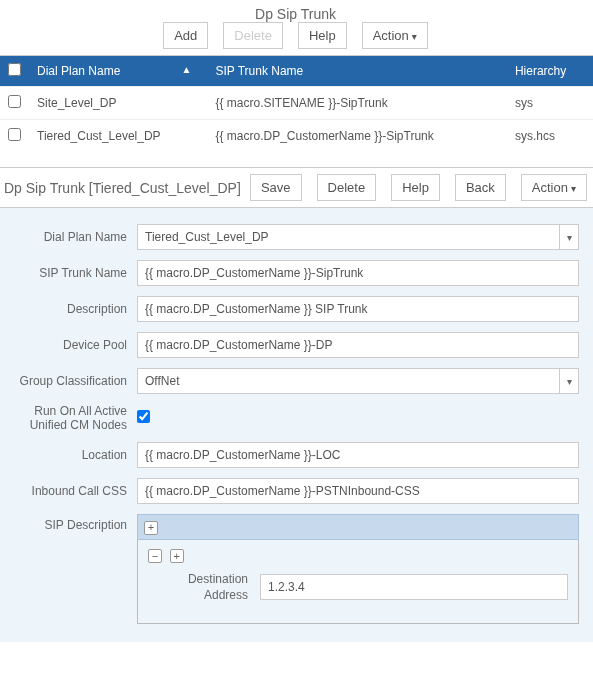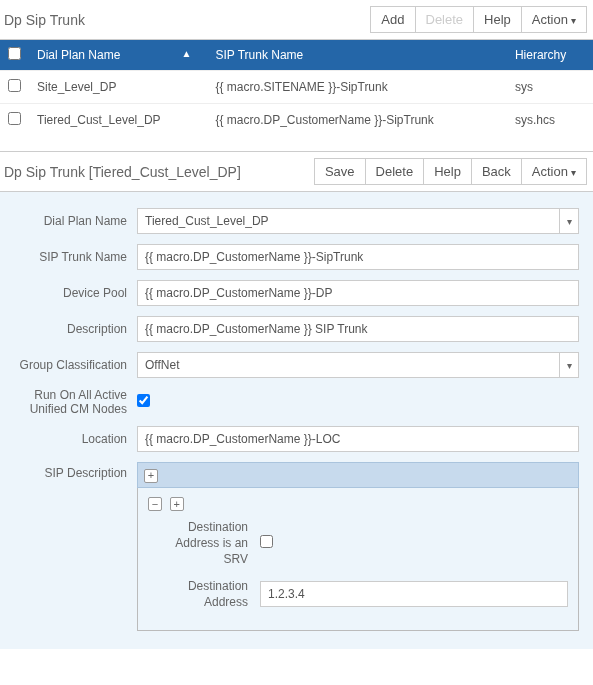--- a/index.html
+++ b/index.html
@@ -1,21 +1,21 @@
 <!DOCTYPE html>
 <html><head>
   <meta charset="utf-8">
   <style>
     * { box-sizing: border-box; margin: 0; padding: 0; }
     body { font-family: "Helvetica Neue", Arial, sans-serif; font-size: 13px; color: #555; width: 593px; background: #fff; }
     
     
-    .top-bar { display: flex; justify-content: space-between; align-items: center; padding: 6px 6px 6px 4px; border-bottom: 1px solid #ccc; }
+    .top-bar { display: flex; justify-content: space-between; align-items: center; padding: 6px 6px 6px 4px; border-bottom: 1px solid #ccc; flex-direction: column; }
     .top-title { font-size: 14px; color: #666; }
-    .btn-group { display: flex; gap: 0; align-items: center; }
+    .btn-group { display: flex; gap: 16px; align-items: center; }
     .btn { padding: 5px 10px; font-size: 13px; color: #555; background: #fff; border: 1px solid #ccc; cursor: pointer; margin-left: -1px; }
     .btn:first-child { margin-left: 0; }
     .btn.disabled { color: #ccc; cursor: default; }
     .btn .caret { margin-left: 3px; font-size: 10px; }
     
     
     table.grid { width: 100%; border-collapse: collapse; font-size: 12px; }
     table.grid thead th { background: #2466a8; color: #fff; text-align: left; padding: 7px 8px; font-weight: normal; border: none; }
     table.grid thead th.check-col { width: 24px; }
     table.grid thead th .sort { float: right; font-size: 10px; margin-right: 8px; }
@@ -103,58 +103,58 @@
         <input type="text" value="Tiered_Cust_Level_DP" style="">
         <span class="toggle">▾</span>
       </div>
     </div>
   </div>
   <div class="form-row">
     <div class="lbl">SIP Trunk Name</div>
     <div class="ctl"><input class="txt" type="text" value="{{ macro.DP_CustomerName }}-SipTrunk" style=""></div>
   </div>
   <div class="form-row">
+    <div class="lbl">Description</div>
+    <div class="ctl"><input class="txt" type="text" value="{{ macro.DP_CustomerName }} SIP Trunk" style=""></div>
+  </div>
+  <div class="form-row">
     <div class="lbl">Device Pool</div>
     <div class="ctl"><input class="txt" type="text" value="{{ macro.DP_CustomerName }}-DP" style=""></div>
-  </div>
-  <div class="form-row">
-    <div class="lbl">Description</div>
-    <div class="ctl"><input class="txt" type="text" value="{{ macro.DP_CustomerName }} SIP Trunk" style=""></div>
   </div>
   <div class="form-row">
     <div class="lbl">Group Classification</div>
     <div class="ctl">
       <div class="sel">
         <input type="text" value="OffNet" style="">
         <span class="toggle">▾</span>
       </div>
     </div>
   </div>
   <div class="form-row">
     <div class="lbl">Run On All Active Unified CM Nodes</div>
     <div class="ctl"><input type="checkbox" class="chk" checked="" style=""></div>
   </div>
   <div class="form-row">
     <div class="lbl">Location</div>
     <div class="ctl"><input class="txt" type="text" value="{{ macro.DP_CustomerName }}-LOC" style=""></div>
   </div>
+  <div class="form-row">
+    <div class="lbl">Inbound Call CSS</div>
+    <div class="ctl"><input class="txt" type="text" value="{{ macro.DP_CustomerName }}-PSTNInbound-CSS" style=""></div>
+  </div>
   <div class="form-row" style="align-items:flex-start;">
     <div class="lbl" style="padding-top:4px;">SIP Description</div>
     <div class="ctl">
       <div class="sip-head">
         <span class="icon-btn">+</span>
       </div>
       <div class="sip-body">
         <div class="sip-body-head">
           <span class="icon-btn">−</span>
           <span class="icon-btn">+</span>
-        </div>
-        <div class="nested-row">
-          <div class="nlbl">Destination Address is an SRV</div>
-          <div class="nctl"><input type="checkbox" class="chk" style=""></div>
         </div>
         <div class="nested-row">
           <div class="nlbl">Destination Address</div>
           <div class="nctl"><input class="txt" type="text" value="1.2.3.4" style=""></div>
         </div>
 
       </div>
     </div>
   </div>
 

